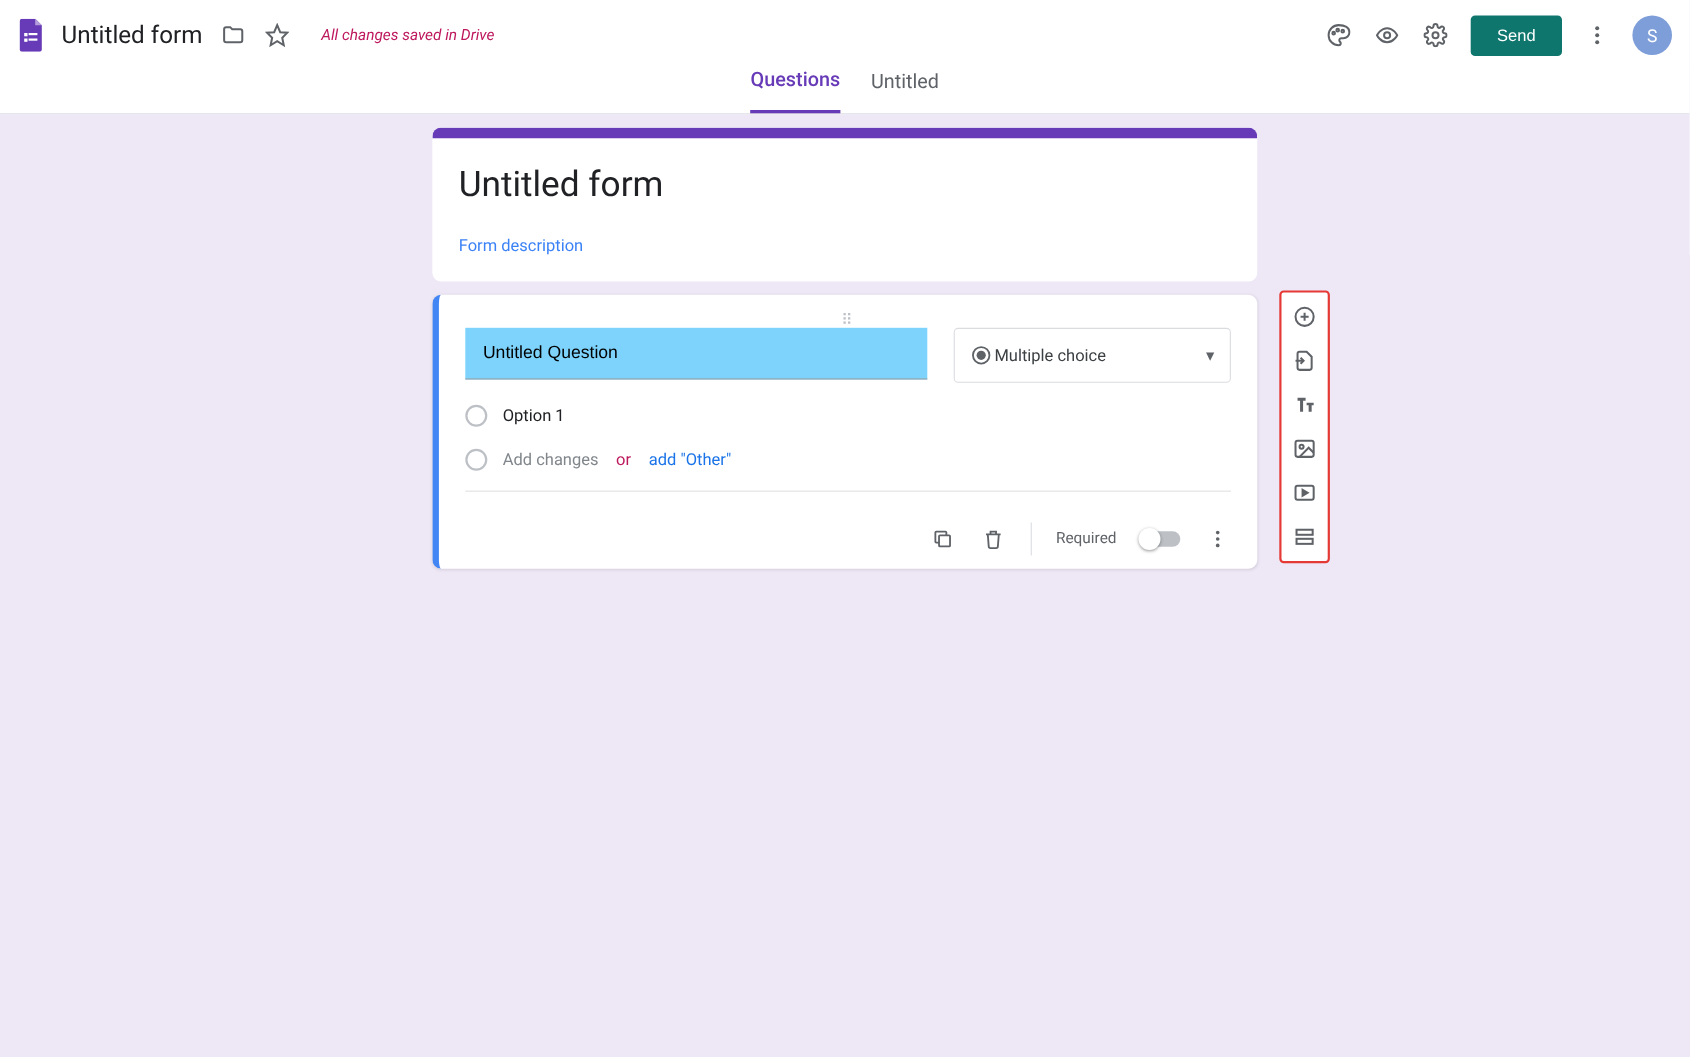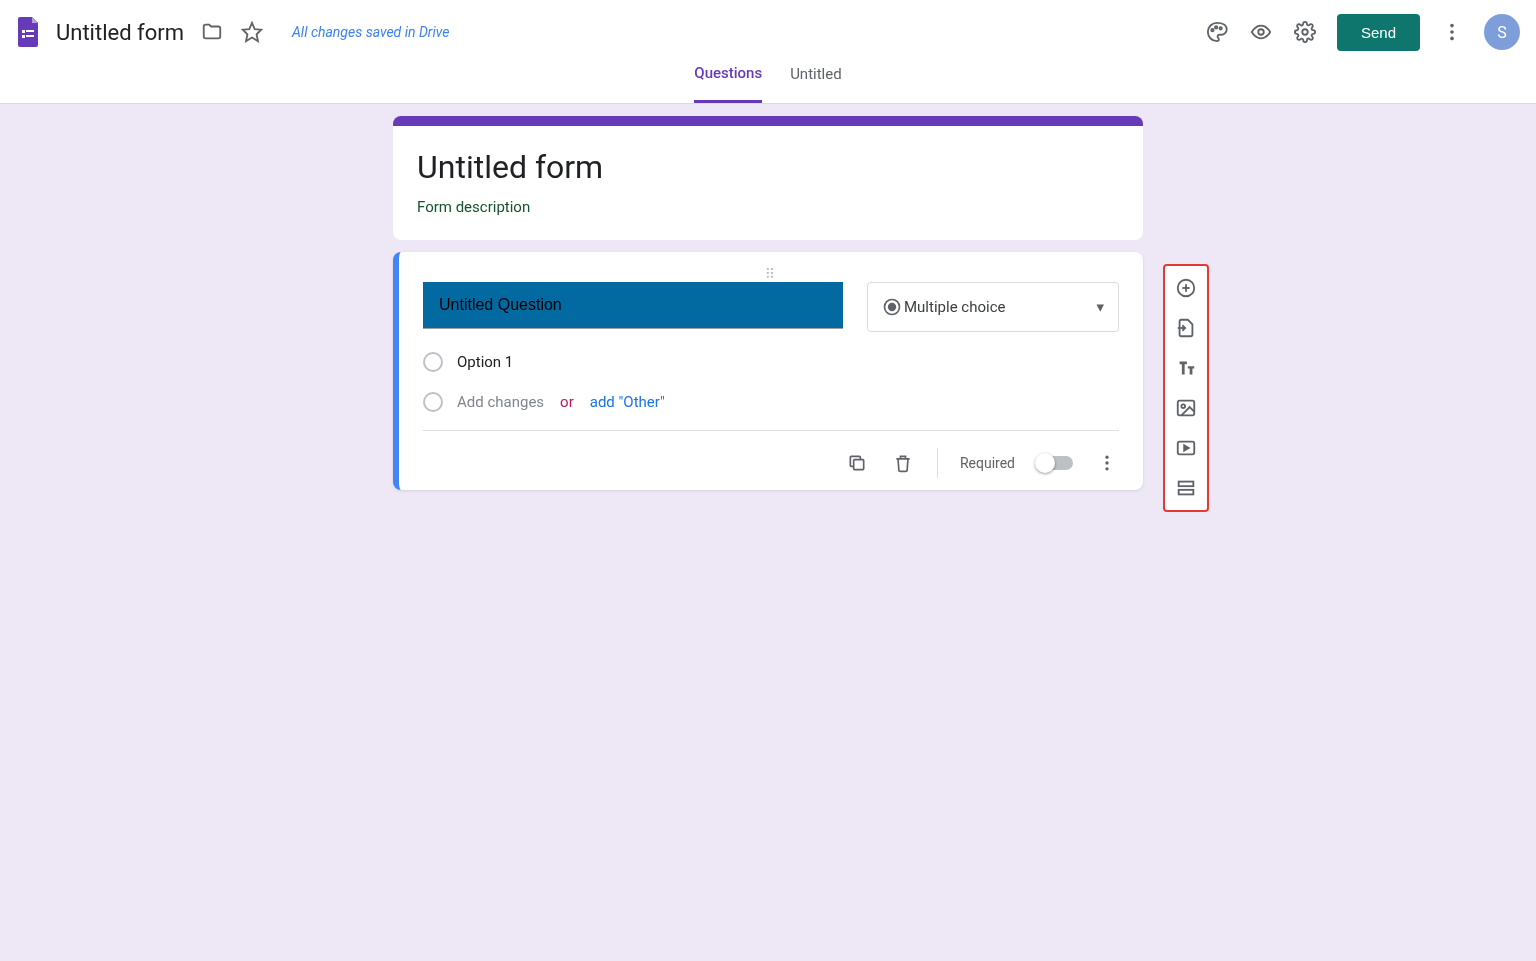--- a/index.html
+++ b/index.html
@@ -36,21 +36,21 @@
   }
   .hdr-icon {
     width: 24px; height: 24px;
     display:flex; align-items:center; justify-content:center;
     color:#5f6368;
     cursor:pointer;
   }
   .save-status {
     font-size: 14px;
     font-style: italic;
-    color: #3b82f6;
+    color: #be185d;
     margin-left: 12px;
   }
   .header-right {
     display: flex;
     align-items: center;
     gap: 20px;
   }
   .send-btn {
     background: #0f766e;
     color: #fff;
@@ -72,21 +72,21 @@
   
   .tabs {
     display:flex;
     justify-content:center;
     gap: 28px;
     border-bottom:1px solid #dadce0;
     background:#fff;
     height:40px;
   }
   .tab {
-    font-size:15px;
+    font-size:18px;
     color:#5f6368;
     display:flex;
     align-items:center;
     cursor:pointer;
     padding-bottom:19px;
   }
   .tab.active {
     color:#673ab7;
     font-weight:500;
     border-bottom:3px solid #673ab7;
@@ -110,22 +110,22 @@
     padding: 22px 24px 24px 24px;
     margin-bottom:12px;
   }
   .form-title {
     font-size:32px;
     font-weight:400;
     color:#202124;
   }
   .form-desc {
     font-size:15px;
-    color:#14532d;
-    margin-top:12px;
+    color:#3b82f6;
+    margin-top:28px;
   }
   .question-card {
     width:750px;
     background:#fff;
     border-radius:8px;
     border-left:6px solid #4285f4;
     padding: 14px 24px 12px 24px;
     position:relative;
     box-shadow: 0 1px 3px rgba(0,0,0,0.1);
   }
@@ -139,21 +139,21 @@
     margin-bottom:4px;
   }
   .q-row {
     display:flex;
     gap:24px;
     align-items:flex-start;
     margin-top:4px;
   }
   .q-input {
     flex:0 0 420px;
-    background:#0369a1;
+    background:#7dd3fc;
     border:none;
     border-bottom:1px solid #9aa0a6;
     font-size:16px;
     padding:14px 16px;
     outline:none;
   }
   .q-type {
     flex:1;
     border:1px solid #dadce0;
     border-radius:4px;
@@ -185,21 +185,21 @@
   }
   .opt-radio {
     width:20px;height:20px;border:2px solid #bdc1c6;border-radius:50%;
   }
   .add-opt-text { color:#80868b; }
   .or-text { color:#be185d; margin:0 2px; }
   .add-other { color:#1a73e8; cursor:pointer; }
   .q-footer {
     border-top:1px solid #e0e0e0;
     margin-top:8px;
-    padding-top:17px;
+    padding-top:28px;
     display:flex;
     align-items:center;
     justify-content:flex-end;
     gap:22px;
   }
   .footer-icon {
     width:24px;height:24px;color:#5f6368;cursor:pointer;display:flex;align-items:center;justify-content:center;
   }
   .v-sep {
     width:1px;height:30px;background:#dadce0;

